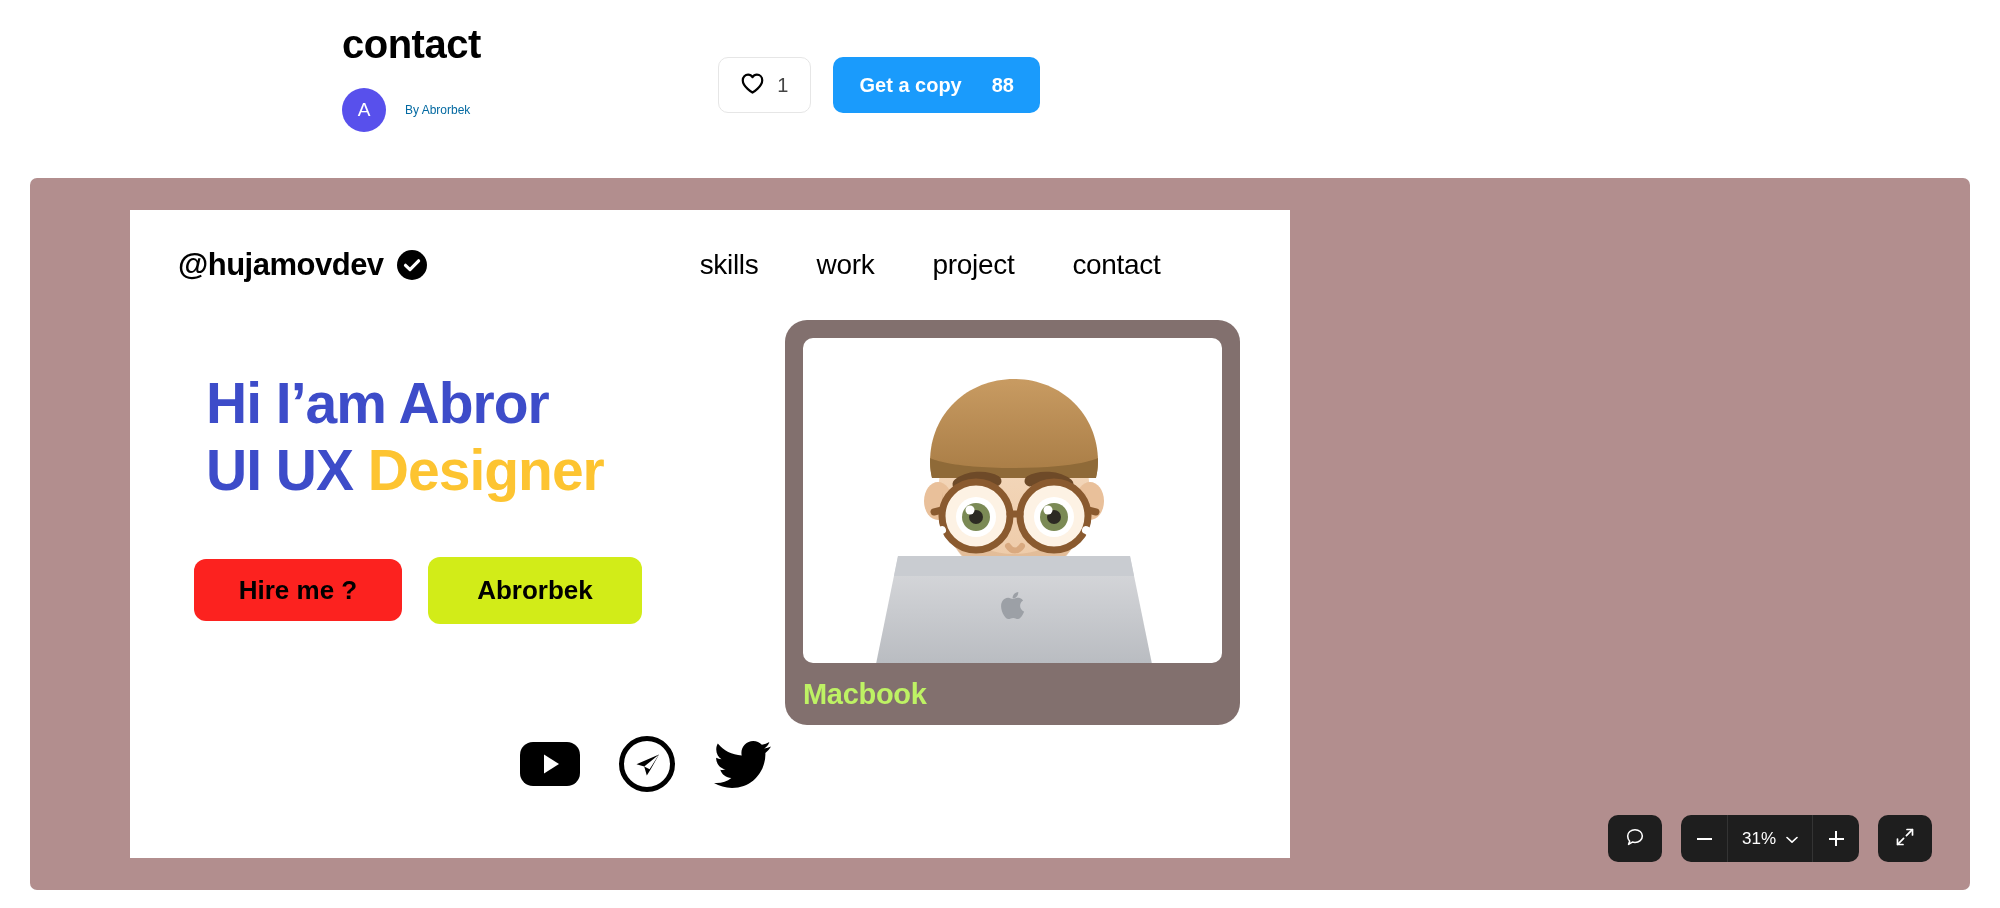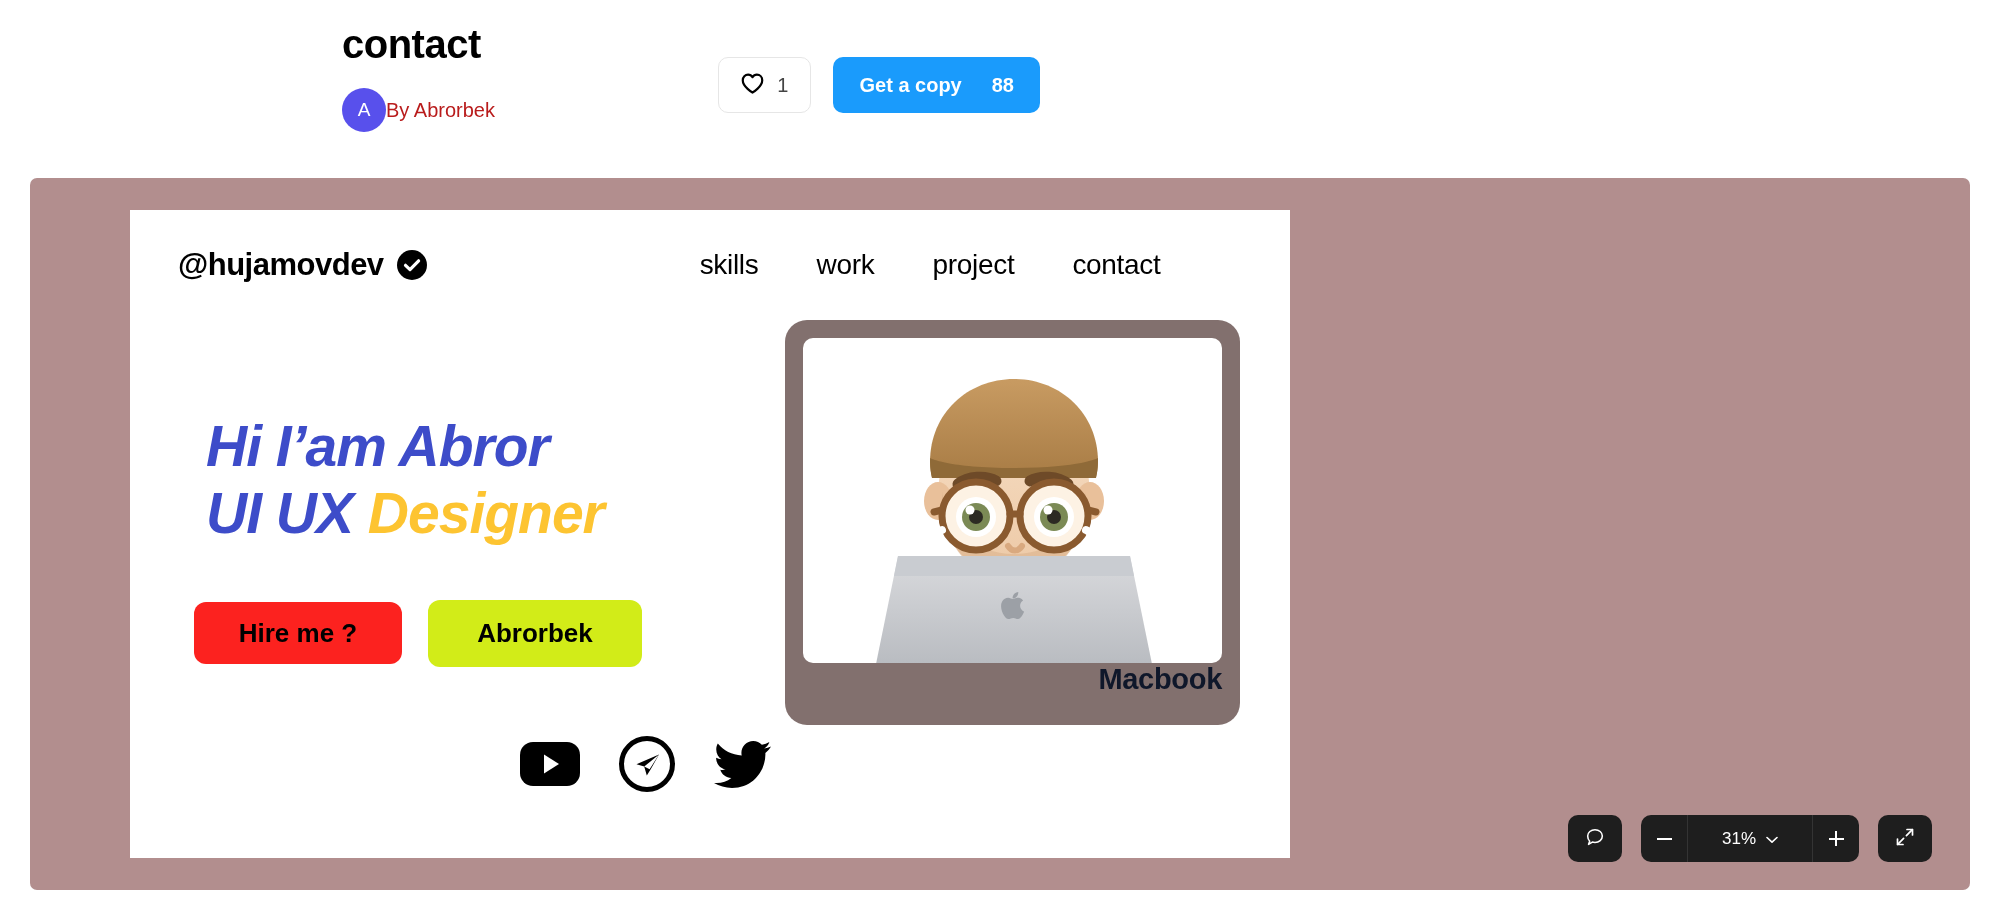--- a/index.html
+++ b/index.html
@@ -49,22 +49,23 @@
     color: #ffffff;
     font-size: 19px;
     font-weight: 400;
     display: flex;
     align-items: center;
     justify-content: center;
     flex: 0 0 auto;
   }
 
   .author-name {
-    font-size: 20px;
-    color: #b91c1c;
+    margin-left: 19px;
+    font-size: 12px;
+    color: #0369a1;
     font-weight: 400;
   }
 
   .topbar-actions {
     position: absolute;
     right: 960px;
     top: 57px;
     display: flex;
     align-items: center;
     gap: 22px;
@@ -187,27 +188,25 @@
   }
 
   .eyebrow {
     font-size: 23px;
     font-weight: 700;
     color: #9c12c4;
     letter-spacing: 0.3px;
   }
 
   .hero-title {
-    margin-top: 43px;
     font-size: 57px;
     font-weight: 700;
     line-height: 1.18;
     letter-spacing: -1px;
     padding-left: 28px;
-    font-style: italic;
   }
 
   .t-blue { color: #3d4cc9; }
   .t-yellow { color: #fdc431; }
 
   .hero-buttons {
     display: flex;
     align-items: center;
     gap: 26px;
     margin-top: 52px;
@@ -265,24 +264,25 @@
   .mac-screen {
     width: 100%;
     height: 325px;
     background: #ffffff;
     border-radius: 10px;
     overflow: hidden;
     position: relative;
   }
 
   .mac-label {
-    text-align: right;
-    color: #0f172a;
+    text-align: left;
+    color: #bef264;
     font-size: 29px;
     font-weight: 700;
+    margin-top: 15px;
     letter-spacing: -0.3px;
   }
 
   .memoji {
     position: absolute;
     left: 50%;
     top: 6px;
     transform: translateX(-50%);
   }
 
@@ -295,21 +295,20 @@
     align-items: center;
     gap: 19px;
   }
 
   .tb-group {
     display: flex;
     align-items: center;
     background: #1e1e1e;
     border-radius: 10px;
     height: 47px;
-    gap: 20px;
   }
 
   .tb-btn {
     display: flex;
     align-items: center;
     justify-content: center;
     height: 47px;
     background: transparent;
     border: none;
     color: #ffffff;

